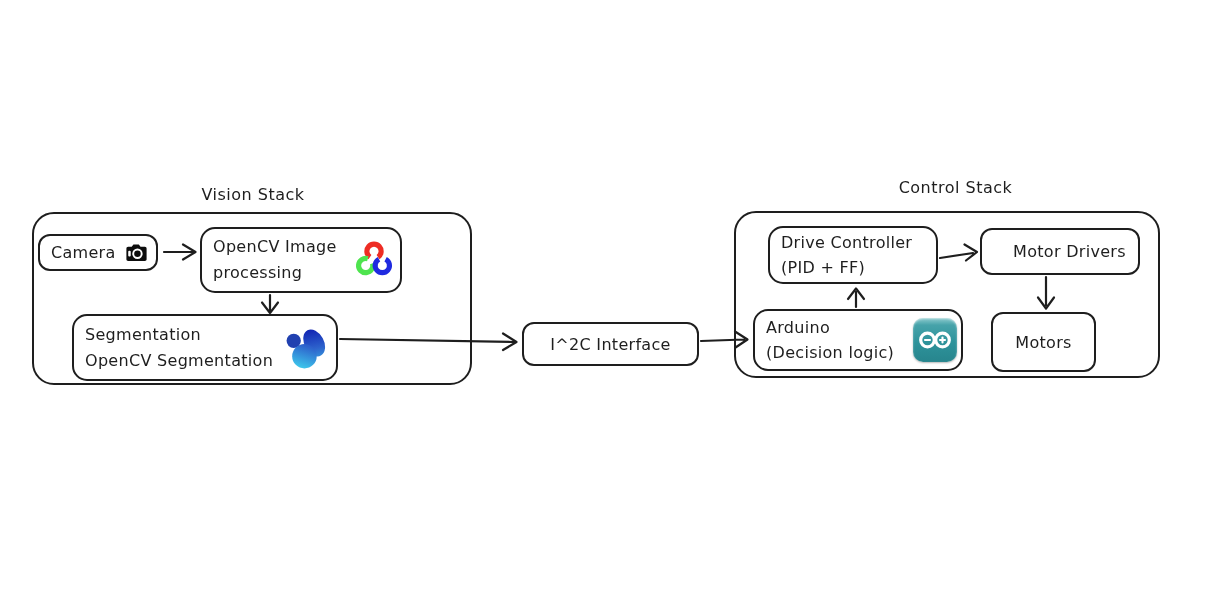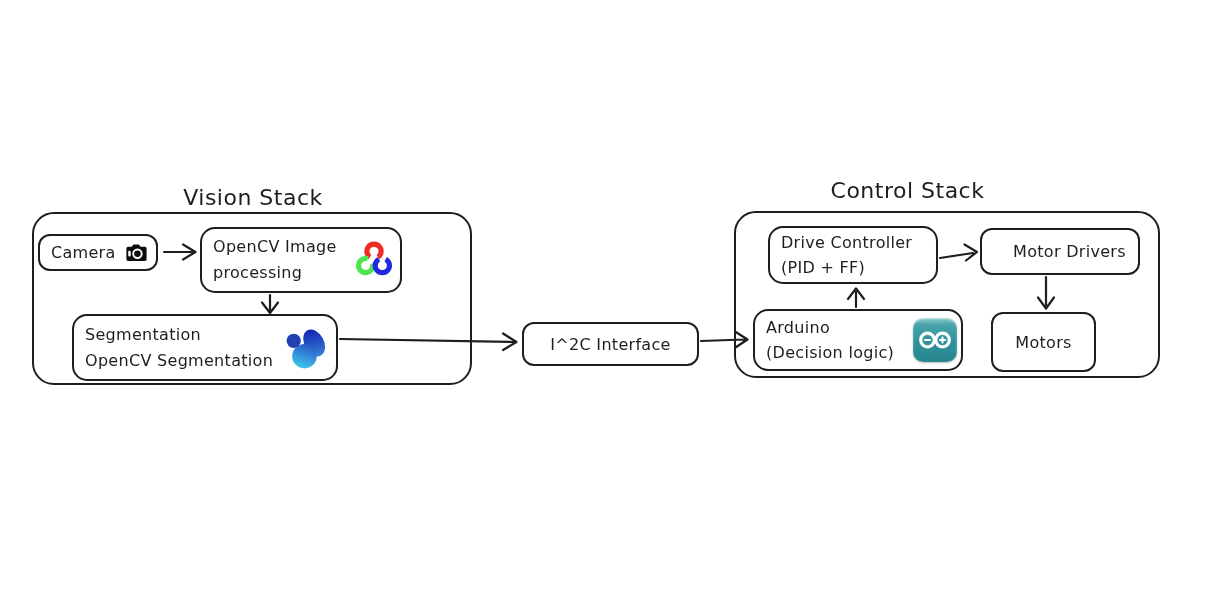--- a/index.html
+++ b/index.html
@@ -1,21 +1,21 @@
 <!DOCTYPE html>
 <html><head>
 <meta charset="utf-8">
 <style>
   html,body{margin:0;padding:0;background:#ffffff;}
   .canvas{
     position:relative;width:1209px;height:602px;background:#ffffff;
     font-family:"DejaVu Sans",sans-serif;color:#1e1e1e;overflow:hidden;
   }
   .title{
-    position:absolute;font-size:22px;font-weight:500;letter-spacing:.5px;
+    position:absolute;font-size:16px;font-weight:500;letter-spacing:.5px;
     text-align:center;white-space:nowrap;
   }
   .container-box{
     position:absolute;border:2.2px solid #1e1e1e;border-radius:22px;
     background:transparent;box-sizing:border-box;
   }
   .node{
     position:absolute;border:2.2px solid #1e1e1e;border-radius:12px;
     background:#ffffff;box-sizing:border-box;display:flex;align-items:center;
     font-size:16px;letter-spacing:.3px;
@@ -37,21 +37,21 @@
   }
   svg.arrows{position:absolute;left:0;top:0;width:1209px;height:602px;pointer-events:none;}
   svg.arrows path{fill:none;stroke:#1e1e1e;stroke-width:2.2;stroke-linecap:round;stroke-linejoin:round;}
 </style>
 </head>
 <body>
 
 <div class="canvas">
 
   <div class="title" style="left:158px;top:185px;width:190px;">Vision Stack</div>
-  <div class="title" style="left:820px;top:178px;width:175px;">Control Stack</div>
+  <div class="title" style="left:868px;top:178px;width:175px;">Control Stack</div>
 
   <div class="container-box" style="left:32px;top:212px;width:440px;height:173px;"></div>
   <div class="container-box" style="left:734px;top:211px;width:426px;height:167px;"></div>
 
   <div class="node" style="left:38px;top:234px;width:120px;height:37px;">
     <span class="lines" style="line-height:normal;">
       <span>Camera</span>
     </span>
     <span class="icon-right cam-wrap">
       <svg width="25" height="20" viewBox="0 0 26 20">

